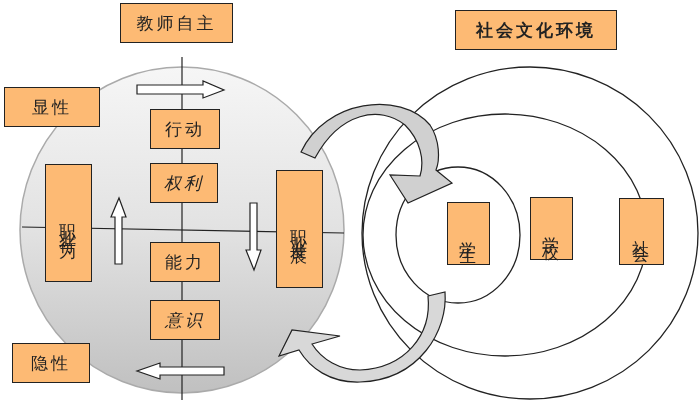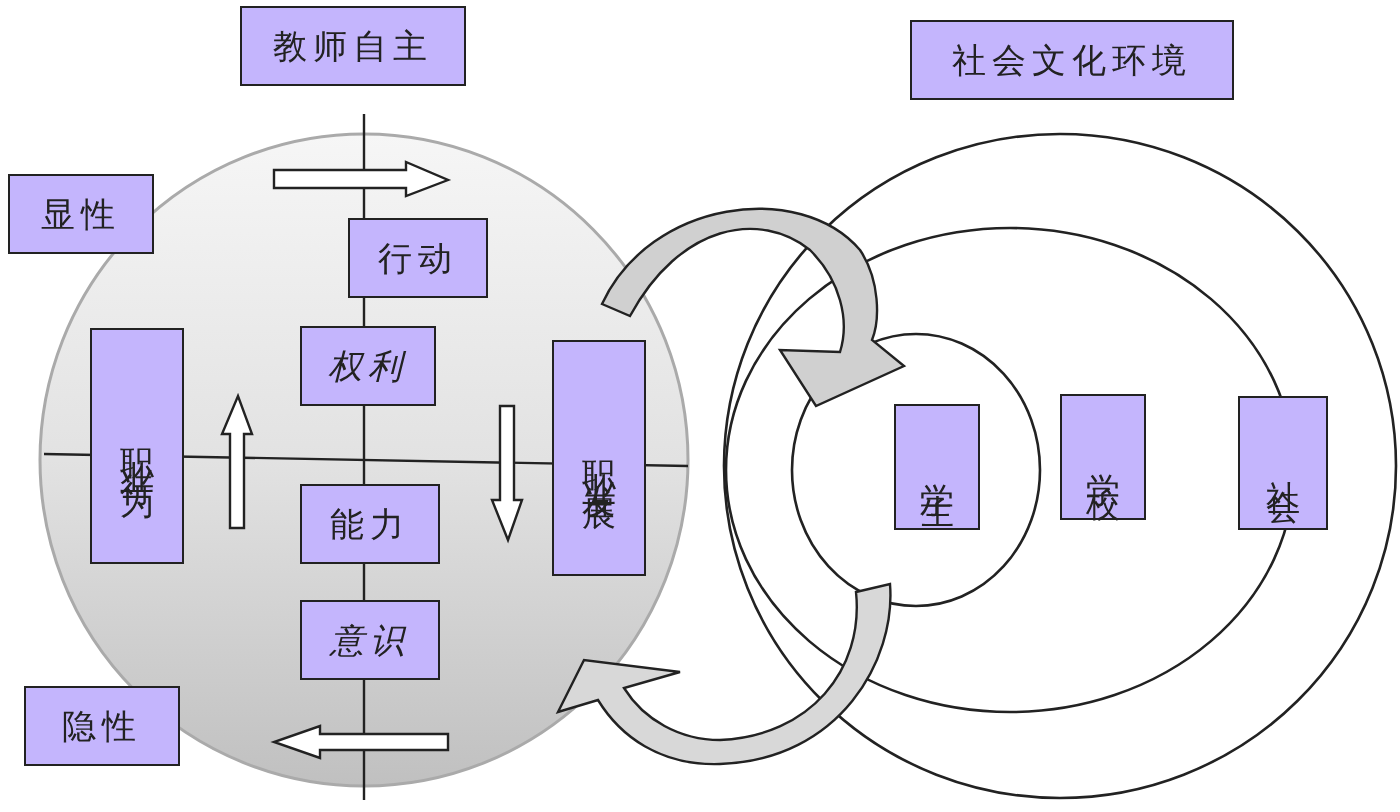--- a/index.html
+++ b/index.html
@@ -1,18 +1,18 @@
 <!DOCTYPE html>
 <html><head>
 <meta charset="utf-8">
 <style>
   html, body { margin: 0; padding: 0; background: #ffffff; }
   body { width: 700px; height: 406px; position: relative; overflow: hidden; font-family: "DejaVu Serif", "Liberation Serif", serif; }
   svg { position: absolute; left: 0; top: 0; }
-  .box { position: absolute; background: #c4b5fd; border: 1.5px solid #222; box-sizing: border-box; display: flex; align-items: center; justify-content: center; color: #222; font-size: 17px; letter-spacing: 3px; }
+  .box { position: absolute; background: #fdba74; border: 1.5px solid #222; box-sizing: border-box; display: flex; align-items: center; justify-content: center; color: #222; font-size: 17px; letter-spacing: 3px; }
   .vbox { writing-mode: vertical-rl; text-orientation: upright; letter-spacing: 6px; }
 </style>
 </head>
 <body>
 
 <svg width="700" height="406" viewBox="0 0 700 406">
   <defs>
     <linearGradient id="sphereGrad" x1="0" y1="0" x2="0" y2="1">
       <stop offset="0" stop-color="#f6f6f6"></stop>
       <stop offset="0.5" stop-color="#e2e2e2"></stop>
@@ -37,27 +37,27 @@
   <ellipse cx="530" cy="233" rx="168" ry="166" fill="none" stroke="#222" stroke-width="1.3"></ellipse>
   <ellipse cx="505" cy="235" rx="142" ry="121" fill="none" stroke="#222" stroke-width="1.3"></ellipse>
   <ellipse cx="458" cy="235" rx="62" ry="68" fill="none" stroke="#222" stroke-width="1.3"></ellipse>
 
   <path d="M301,152 C325,100 400,90 430,125 C440,140 440,160 436,170 L452,183 L408,203 L390,175 L420,176 C425,160 420,140 405,125 C380,105 340,112 315,158 Z" fill="#d0d0d0" stroke="#222" stroke-width="1.2"></path>
 
   <path d="M428,296 L445,292 C448,330 420,380 360,382 C330,383 310,368 299,350 L279,356 L292,330 L340,336 L312,344 C322,360 340,370 360,370 C405,368 432,335 428,296 Z" fill="#d8d8d8" stroke="#222" stroke-width="1.2"></path>
 </svg>
 
 <div class="box" style="left:120px;top:3px;width:113px;height:40px;">教师自主</div>
-<div class="box" style="left:4px;top:87px;width:73px;height:40px;">显性</div>
+<div class="box" style="left:4px;top:87px;width:96px;height:40px;">显性</div>
 <div class="box" style="left:12px;top:343px;width:78px;height:40px;">隐性</div>
 
-<div class="box" style="left:150px;top:109px;width:70px;height:40px;margin-left:24px;">行动</div>
+<div class="box" style="left:150px;top:109px;width:70px;height:40px;">行动</div>
 <div class="box" style="left:150px;top:163px;width:68px;height:40px;font-style:italic;">权利</div>
 <div class="box" style="left:150px;top:242px;width:70px;height:40px;">能力</div>
 <div class="box" style="left:150px;top:300px;width:70px;height:40px;font-style:italic;">意识</div>
 
 <div class="box vbox" style="left:45px;top:164px;width:47px;height:118px;">职业行为</div>
 <div class="box vbox" style="left:276px;top:170px;width:47px;height:118px;">职业发展</div>
 
-<div class="box" style="left:455px;top:10px;width:162px;height:40px;">社会文化环境</div>
+<div class="box" style="left:455px;top:10px;width:162px;height:40px;font-weight:bold;">社会文化环境</div>
 <div class="box vbox" style="left:447px;top:202px;width:43px;height:63px;">学生</div>
 <div class="box vbox" style="left:530px;top:197px;width:43px;height:63px;">学校</div>
 <div class="box vbox" style="left:619px;top:198px;width:45px;height:67px;">社会</div>
 
 </body></html>

